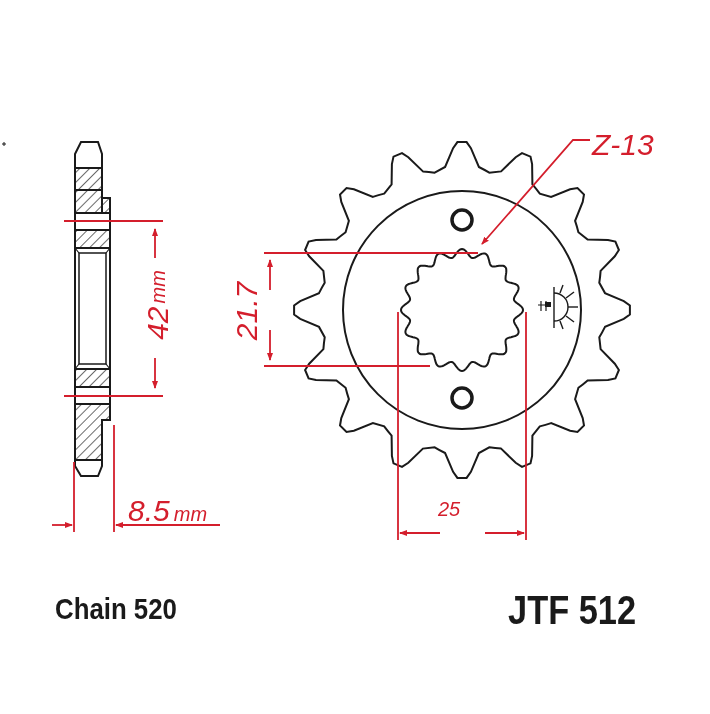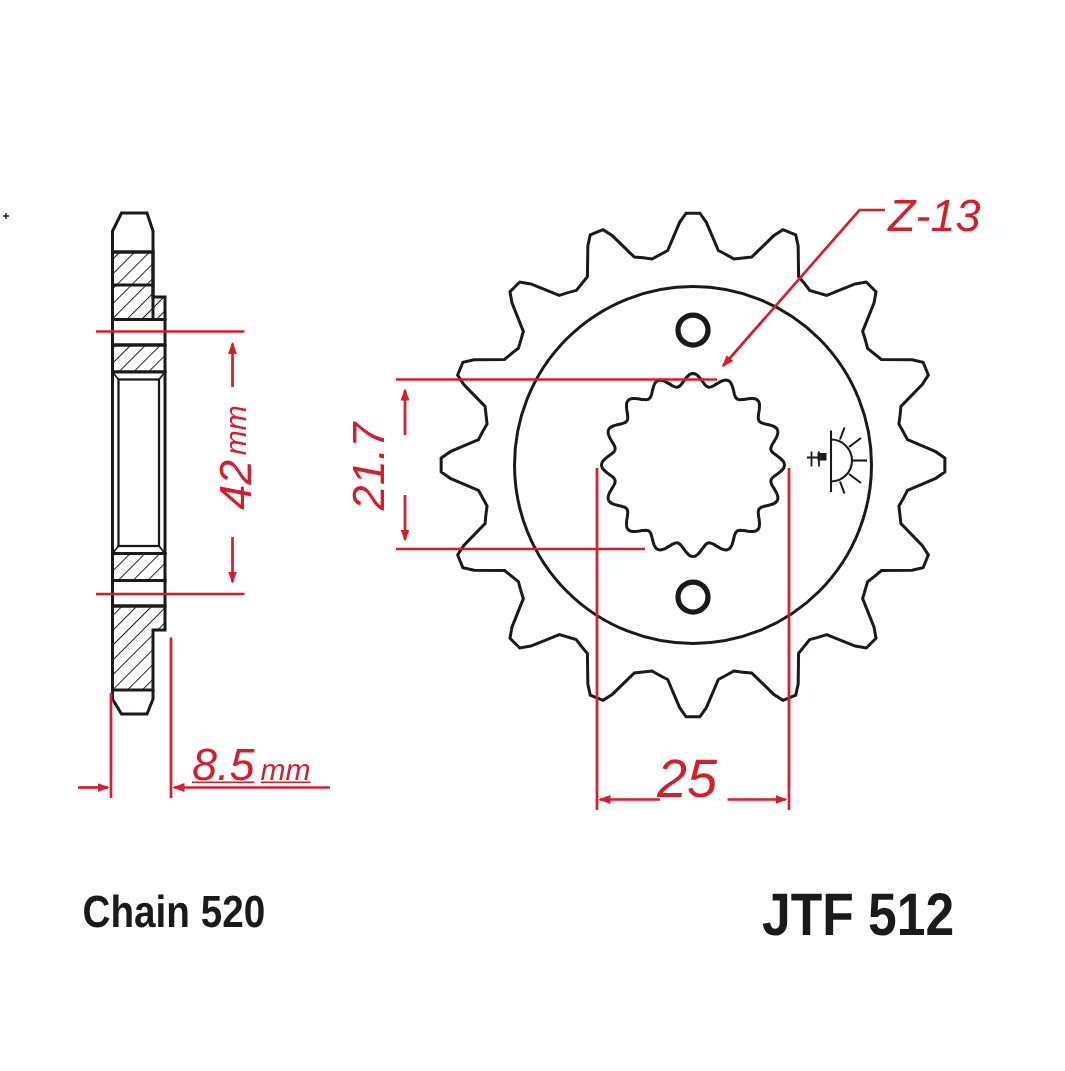--- a/index.html
+++ b/index.html
@@ -98,24 +98,24 @@
   <g stroke="#d41e2c" stroke-width="1.8" fill="none">
     <polyline points="590,140 573,140 482,244" marker-end="url(#arr)"></polyline>
   </g>
 </svg>
 
 <div class="dim" style="left:118px; top:260px; width:80px; height:90px; transform: rotate(-90deg); transform-origin: center; display:flex; align-items:center; justify-content:center; white-space:nowrap;">
   <span style="font-size:30px;">42</span>
     <span style="font-size:20px; margin-left:3px;">mm</span>
 </div>
 
-<div class="dim" style="left:128px; top:494px; white-space:nowrap;text-decoration:underline;">
+<div class="dim" style="left:128px; top:494px; white-space:nowrap;">
   <span style="font-size:30px;">8.5</span><span style="font-size:20px; margin-left:4px;">mm</span>
 </div>
 
 <div class="dim" style="left:207px; top:294px; width:80px; text-align:center; font-size:30px; transform: rotate(-90deg); transform-origin:center;">21.7</div>
 
-<div class="dim" style="left:438px; top:498px; font-size:36px;">25</div>
+<div class="dim" style="left:438px; top:498px; font-size:20px;">25</div>
 
 <div class="dim" style="left:592px; top:128px; font-size:30px;">Z-13</div>
 
 <div class="lbl" style="left:55px; top:592px; font-size:30px; transform: scaleX(0.86); transform-origin:left;">Chain 520</div>
 <div class="lbl" style="left:508px; top:588px; font-size:40px; transform: scaleX(0.86); transform-origin:left;">JTF 512</div>
 
 </body></html>

